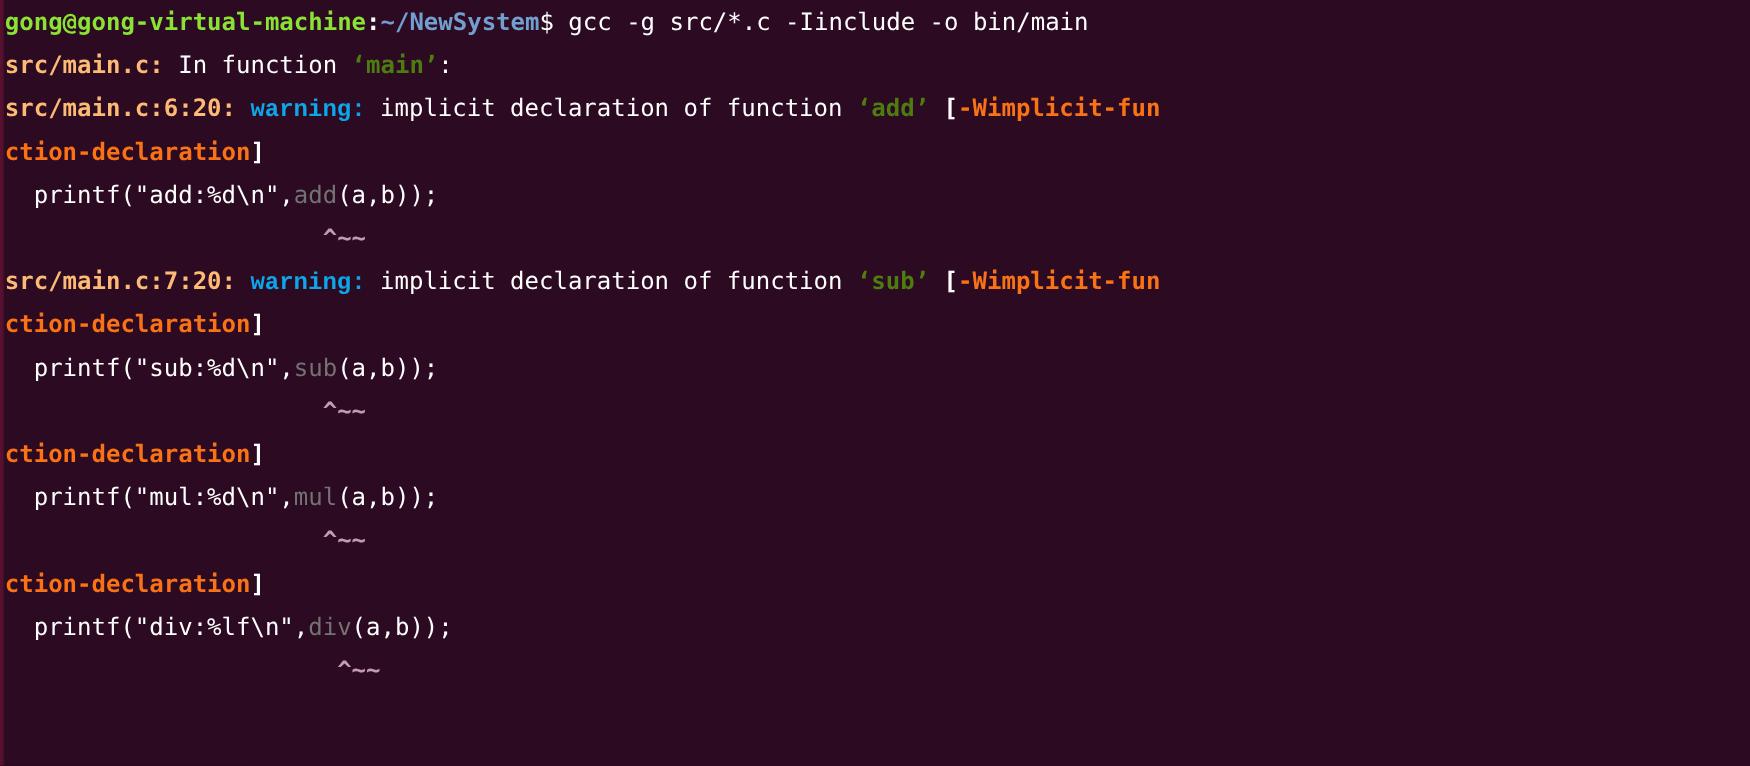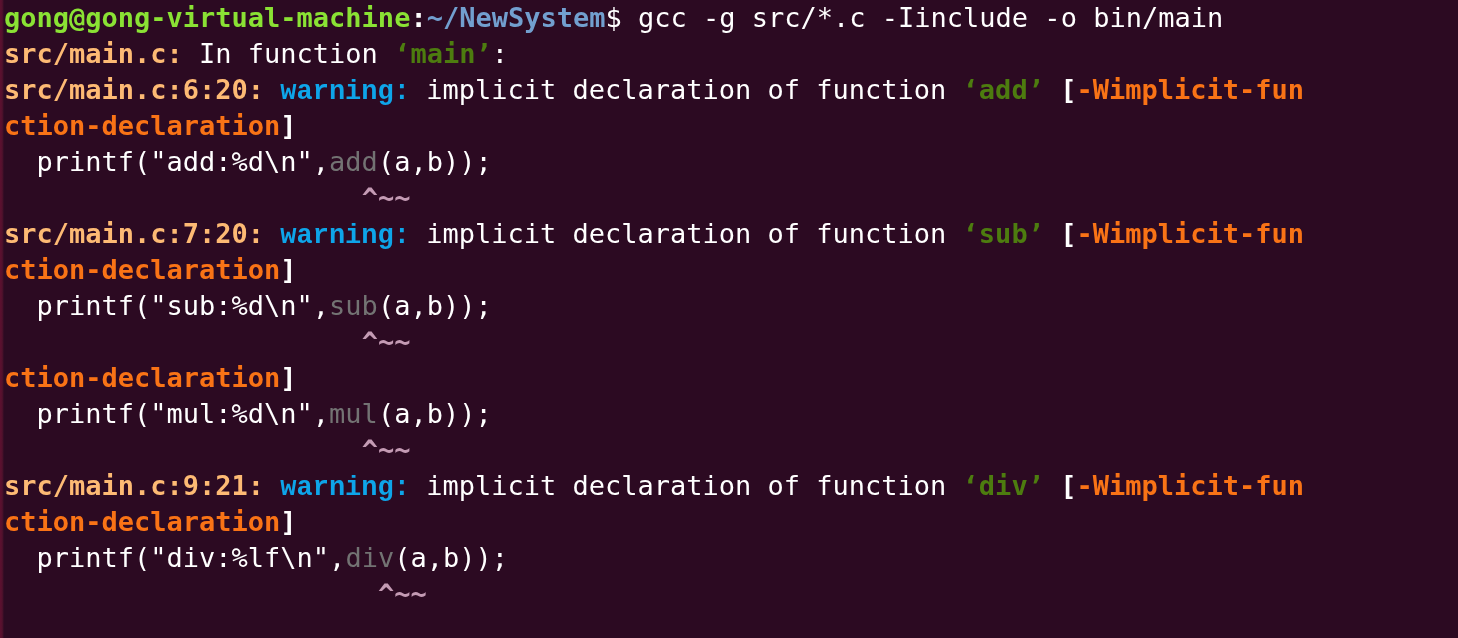--- a/index.html
+++ b/index.html
@@ -36,21 +36,21 @@
     position: absolute;
     left: 4px;
     top: 0;
     width: 1454px;
     height: 638px;
   }
   .line {
     height: 36px;
     line-height: 36px;
     white-space: pre;
-    font-size: 27px;
+    font-size: 20px;
     letter-spacing: 0px;
     color: #ffffff;
   }
   .seg { white-space: pre; }
 
   .c-user   { color: #8ae234; font-weight: bold; }
   .c-punct  { color: #ffffff; font-weight: bold; }
   .c-path   { color: #729fcf; font-weight: bold; }
   .c-prompt { color: #ffffff; }
   .c-cmd    { color: #ffffff; }
@@ -83,19 +83,18 @@
 
     <div class="line"><span class="seg c-loc">src/main.c:7:20:</span><span class="seg c-warn"> warning:</span><span class="seg c-plain"> implicit declaration of function </span><span class="seg c-fn">‘sub’</span><span class="seg c-brkt"> [</span><span class="seg c-opt">-Wimplicit-fun</span></div>
     <div class="line"><span class="seg c-opt">ction-declaration</span><span class="seg c-brkt">]</span></div>
     <div class="line"><span class="seg c-src">  printf("sub:%d\n",</span><span class="seg c-srcfn">sub</span><span class="seg c-src">(a,b));</span></div>
     <div class="line"><span class="seg">                      </span><span class="seg c-caret">^~~</span></div>
 
     <div class="line"><span class="seg c-opt">ction-declaration</span><span class="seg c-brkt">]</span></div>
     <div class="line"><span class="seg c-src">  printf("mul:%d\n",</span><span class="seg c-srcfn">mul</span><span class="seg c-src">(a,b));</span></div>
     <div class="line"><span class="seg">                      </span><span class="seg c-caret">^~~</span></div>
 
-    <div class="line"><span class="seg c-loc">src/main.c:9:21:</span><span class="seg c-warn"> warning:</span><span class="seg c-plain"> implicit declaration of function </span><span class="seg c-fn">‘div’</span><span class="seg c-brkt"> [</span><span class="seg c-opt">-Wimplicit-fun</span></div>
     <div class="line"><span class="seg c-opt">ction-declaration</span><span class="seg c-brkt">]</span></div>
     <div class="line"><span class="seg c-src">  printf("div:%lf\n",</span><span class="seg c-srcfn">div</span><span class="seg c-src">(a,b));</span></div>
     <div class="line"><span class="seg">                       </span><span class="seg c-caret">^~~</span></div>
 
   </div>
 </div>
 
 </body></html>

